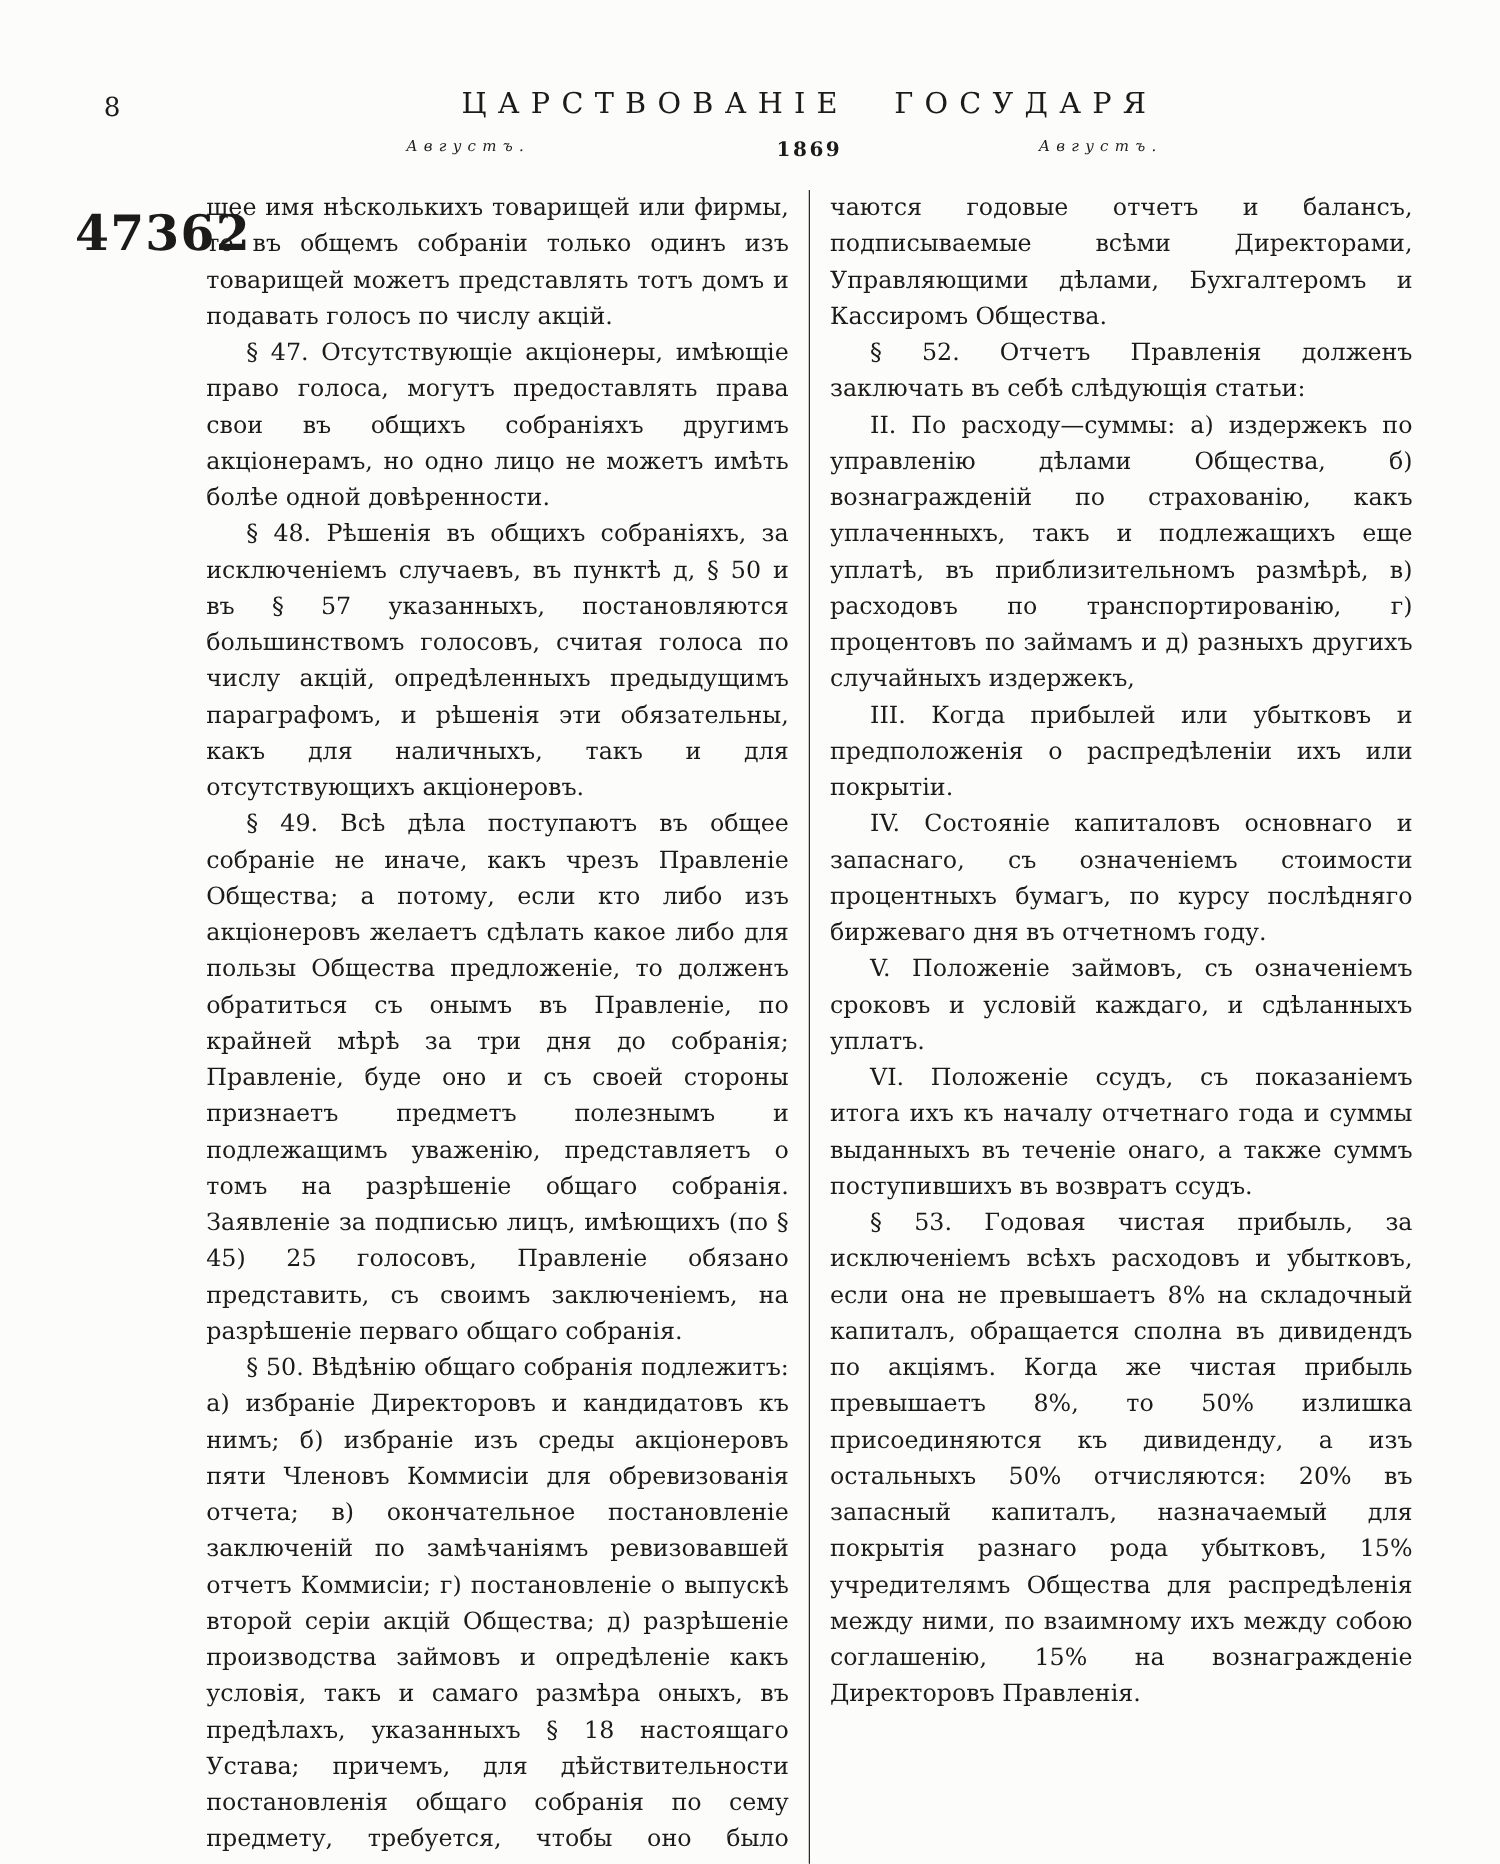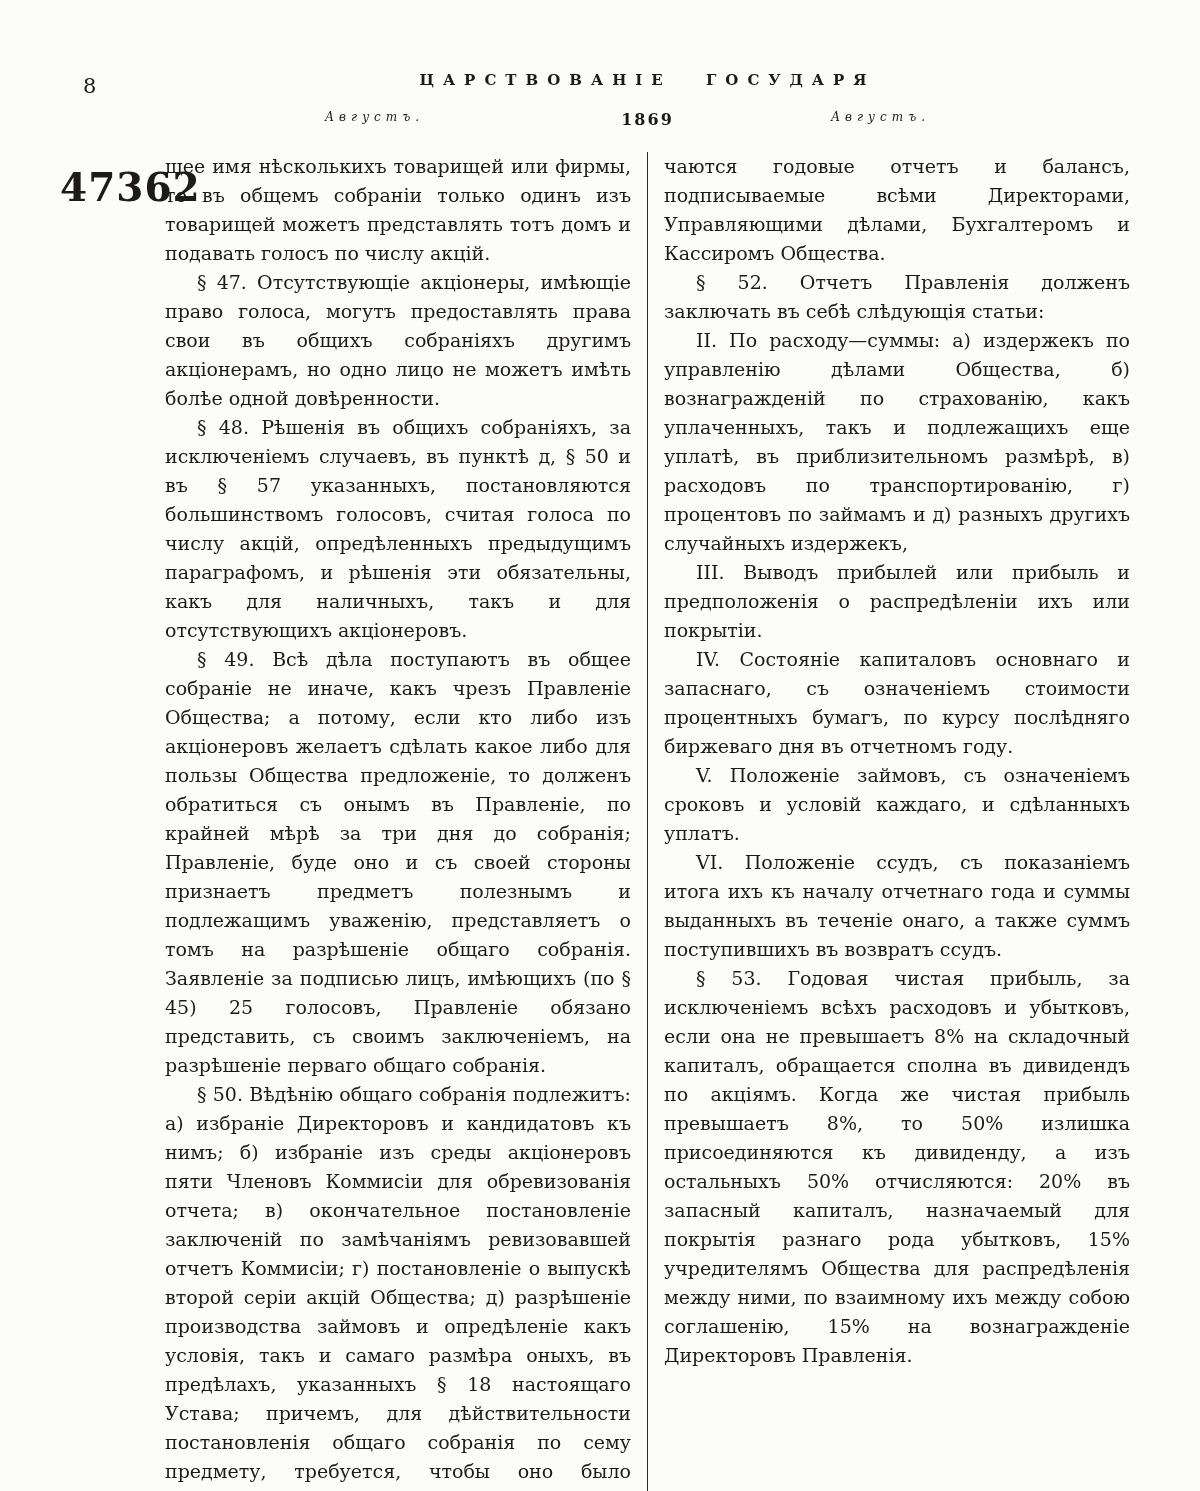--- a/index.html
+++ b/index.html
@@ -20,22 +20,22 @@
     text-align:center;
     height:40px;
   }
   .page-num {
     position:absolute;
     left:-82px; top:4px;
     font-size:21px;
   }
   .title {
     display:inline-block;
-    font-size:15px;
-    font-weight:bold;
+    font-size:23px;
+    font-weight:normal;
     letter-spacing:9px;
     word-spacing:20px;
     white-space:nowrap;
   }
   .subheader {
     position:relative;
     height:38px;
   }
   .month {
     font-style:italic;
@@ -105,21 +105,21 @@
       <p>§ 50. Вѣдѣнію общаго собранія подлежитъ: а) избраніе Директоровъ и кандидатовъ къ нимъ; б) избраніе изъ среды акціонеровъ пяти Членовъ Коммисіи для обревизованія отчета; в) окончательное постановленіе заключеній по замѣчаніямъ ревизовавшей отчетъ Коммисіи; г) постановленіе о выпускѣ второй серіи акцій Общества; д) разрѣшеніе производства займовъ и опредѣленіе какъ условія, такъ и самаго размѣра оныхъ, въ предѣлахъ, указанныхъ § 18 настоящаго Устава; причемъ, для дѣйствительности постановленія общаго собранія по сему предмету, требуется, чтобы оно было принято тремя четвертями наличныхъ голосовъ; е) окончательное постановленіе по испрашиваемымъ отъ Правительства измѣненіямъ и дополненіямъ въ Уставѣ; ж) постановленіе о прекращеніи дѣйствій Общества; з) разрѣшеніе вопросовъ, которые Правленіе признаетъ нужнымъ представить на усмотрѣніе общаго собранія.</p>
 
     </div>
 
     <div class="divider"></div>
 
     <div class="column">
       <p class="cont">чаются годовые отчетъ и балансъ, подписываемые всѣми Директорами, Управляющими дѣлами, Бухгалтеромъ и Кассиромъ Общества.</p>
       <p>§ 52. Отчетъ Правленія долженъ заключать въ себѣ слѣдующія статьи:</p>
       <p>II. По расходу—суммы: а) издержекъ по управленію дѣлами Общества, б) вознагражденій по страхованію, какъ уплаченныхъ, такъ и подлежащихъ еще уплатѣ, въ приблизительномъ размѣрѣ, в) расходовъ по транспортированію, г) процентовъ по займамъ и д) разныхъ другихъ случайныхъ издержекъ,</p>
-      <p>III. Выводъ прибылей или прибыль и предположенія о распредѣленіи ихъ или покрытіи.</p>
+      <p>III. Когда прибылей или убытковъ и предположенія о распредѣленіи ихъ или покрытіи.</p>
       <p>IV. Состояніе капиталовъ основнаго и запаснаго, съ означеніемъ стоимости процентныхъ бумагъ, по курсу послѣдняго биржеваго дня въ отчетномъ году.</p>
       <p>V. Положеніе займовъ, съ означеніемъ сроковъ и условій каждаго, и сдѣланныхъ уплатъ.</p>
       <p>VI. Положеніе ссудъ, съ показаніемъ итога ихъ къ началу отчетнаго года и суммы выданныхъ въ теченіе онаго, а также суммъ поступившихъ въ возвратъ ссудъ.</p>
       <p>§ 53. Годовая чистая прибыль, за исключеніемъ всѣхъ расходовъ и убытковъ, если она не превышаетъ 8% на складочный капиталъ, обращается сполна въ дивидендъ по акціямъ. Когда же чистая прибыль превышаетъ 8%, то 50% излишка присоединяются къ дивиденду, а изъ остальныхъ 50% отчисляются: 20% въ запасный капиталъ, назначаемый для покрытія разнаго рода убытковъ, 15% учредителямъ Общества для распредѣленія между ними, по взаимному ихъ между собою соглашенію, 15% на вознагражденіе Директоровъ Правленія.</p>
 
     </div>
 
   </div>
 
 </div>

